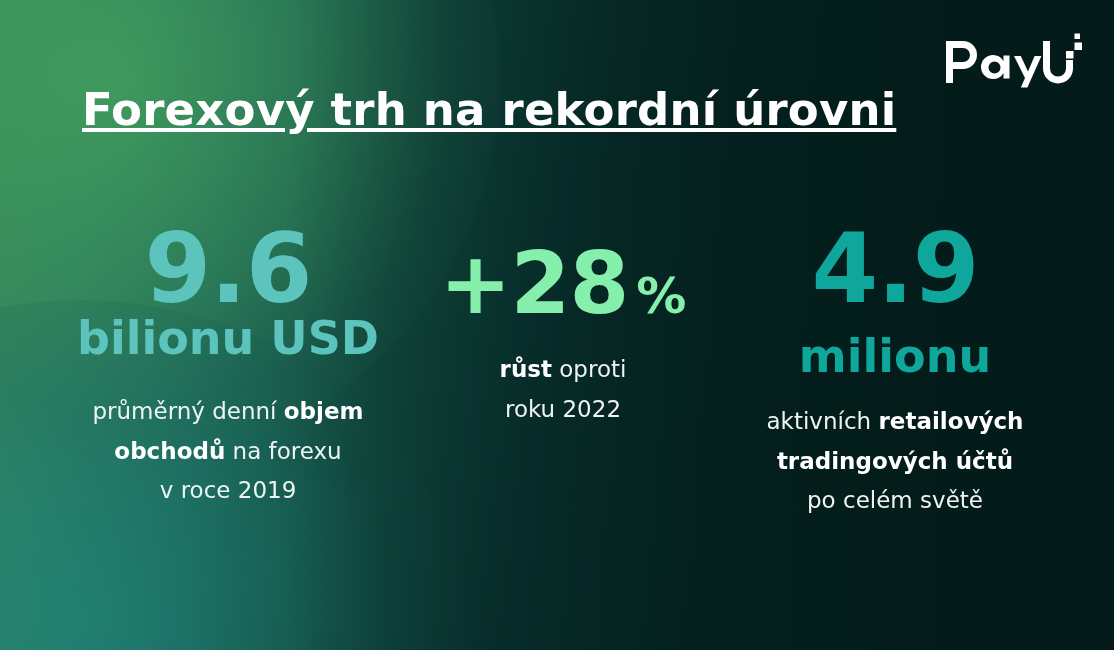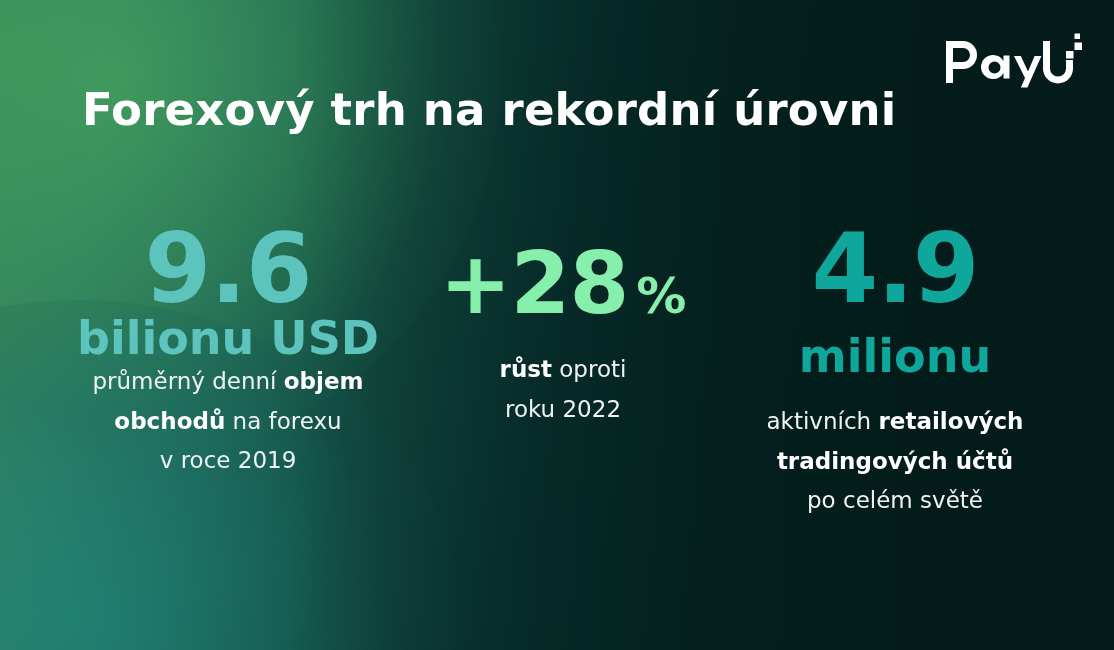--- a/index.html
+++ b/index.html
@@ -79,20 +79,21 @@
   
   .title {
     position: absolute;
     left: 82px;
     top: 83px;
     font-size: 45px;
     font-weight: 600;
     letter-spacing: 0.2px;
     color: #ffffff;
     white-space: nowrap;
+    text-decoration: underline;
   }
 
   
   .stats {
     position: absolute;
     left: 0;
     top: 222px;
     width: 1114px;
     display: flex;
     align-items: flex-start;
@@ -130,20 +131,21 @@
     margin-top: -2px;
     white-space: nowrap;
   }
   .unit-3 { margin-top: 16px; }
 
   .c-teal-light { color: #5cc4bd; }
   .c-green      { color: #86efac; }
   .c-teal       { color: #0fa79c; }
 
   .desc {
+    margin-top: 30px;
     font-size: 23px;
     line-height: 1.72;
     color: #eef4f2;
     font-weight: 400;
   }
   .desc-2 { margin-top: 24px; }
   .desc-3 { margin-top: 22px; }
   .desc b { font-weight: 700; color: #ffffff; }
   .desc .ln { display: block; white-space: nowrap; }
 </style>

